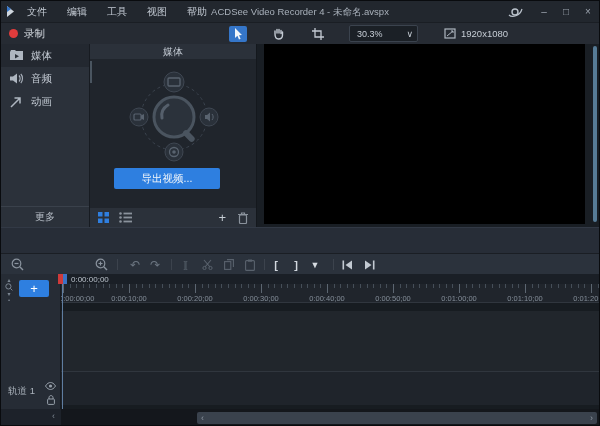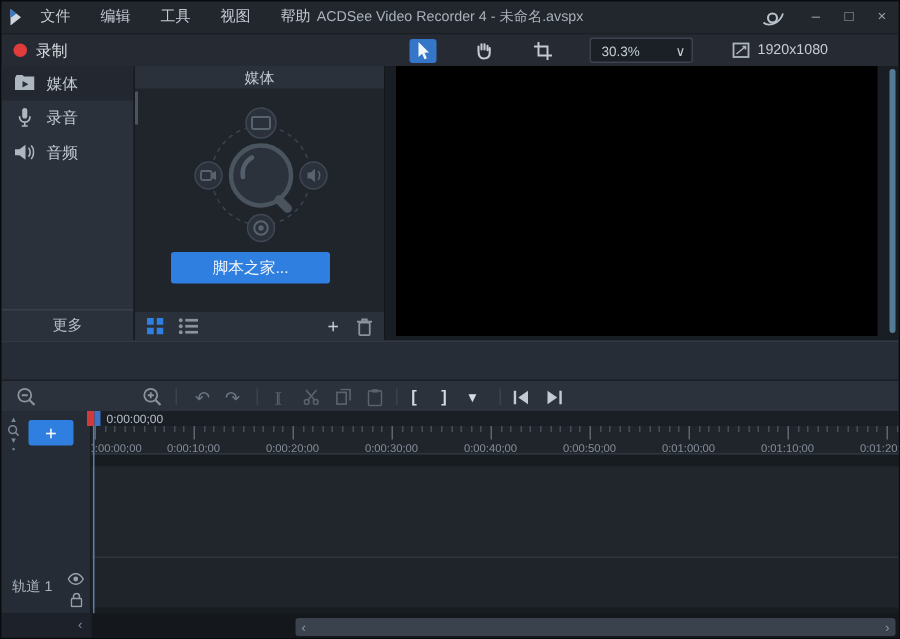--- a/index.html
+++ b/index.html
@@ -18,21 +18,21 @@
                 font-size:9.5px;color:#a9b1bb;line-height:21px;white-space:nowrap;}
   .tb-right{position:absolute;right:0;top:0;height:21px;display:flex;align-items:center;}
   .winbtn{width:22px;text-align:center;font-size:10px;color:#9aa2ac;line-height:21px;}
   .logo{margin-right:10px;}
 
   
   .toolbar{position:absolute;top:22px;left:0;right:0;height:21px;background:#262b33;}
   .record-btn{position:absolute;left:8px;top:0;height:21px;display:flex;align-items:center;gap:6px;}
   .rec-dot{width:9px;height:9px;border-radius:50%;background:#e03c3c;}
   .record-label{font-size:10.5px;color:#d9dee4;}
-  .center-tools{position:absolute;left:228px;top:2px;height:17px;display:flex;align-items:center;gap:22px;margin-left:44px;}
+  .center-tools{position:absolute;left:228px;top:2px;height:17px;display:flex;align-items:center;gap:22px;}
   .tool-btn{width:18px;height:16px;display:flex;align-items:center;justify-content:center;border-radius:2px;}
   .tool-btn.selected{background:#3576c9;}
   .zoom-select{width:56px;height:15px;background:#1b2026;border:1px solid #3b434e;border-radius:2px;
                display:flex;align-items:center;justify-content:space-between;padding:0 4px 0 7px;}
   .zoom-select span{font-size:9px;color:#c6cdd5;}
   .caret{font-size:7px;color:#8a929c;}
   .res-group{display:flex;align-items:center;gap:5px;margin-left:4px;}
   .res-label{font-size:9.5px;color:#c6cdd5;}
   .right-tools{position:absolute;right:8px;top:0;height:21px;display:flex;align-items:center;gap:18px;}
   .rt-btn{display:flex;align-items:center;gap:5px;font-size:10px;color:#ccd2d9;}
@@ -193,35 +193,34 @@
       <span class="side-icon">
         <svg width="13" height="11" viewBox="0 0 13 11">
             <path d="M0,2 L0,10 L13,10 L13,1 L6,1 L5,0 L1,0 Z" fill="#aeb6c0"></path>
             <path d="M5,4 L9,6.2 L5,8.4 Z" fill="#2b313a"></path>
           </svg>
       </span>
       <span class="side-label">媒体</span>
     </div>
     <div class="side-item">
       <span class="side-icon">
-        <svg width="9" height="13" viewBox="0 0 9 13">
-            <rect x="2.8" y="0" width="3.4" height="7" rx="1.7" fill="#aeb6c0"></rect>
-            <path d="M1,5.5 C1,8 2.5,9.4 4.5,9.4 C6.5,9.4 8,8 8,5.5 M4.5,9.4 L4.5,12 M2.5,12 L6.5,12" fill="none" stroke="#aeb6c0" stroke-width="1.1"></path>
-          </svg>
-      </span>
-      <span class="side-label">录音</span>
-    </div>
-    <div class="side-item">
-      <span class="side-icon">
         <svg width="13" height="11" viewBox="0 0 13 11">
             <path d="M0,3.5 L3,3.5 L7,0.5 L7,10.5 L3,7.5 L0,7.5 Z" fill="#aeb6c0"></path>
             <path d="M9,2.5 C10.5,4 10.5,7 9,8.5 M10.8,1 C13,3.2 13,7.8 10.8,10" fill="none" stroke="#aeb6c0" stroke-width="1.1"></path>
           </svg>
       </span>
       <span class="side-label">音频</span>
+    </div>
+    <div class="side-item">
+      <span class="side-icon">
+        <svg width="12" height="12" viewBox="0 0 12 12">
+            <path d="M1,11 L10,2 M4.5,2 L10,2 L10,7.5" fill="none" stroke="#aeb6c0" stroke-width="1.5"></path>
+          </svg>
+      </span>
+      <span class="side-label">动画</span>
     </div>
     <div class="more-row">
       <span>更多</span>
     </div>
   </div>
 
   <div class="media-panel">
     <div class="mp-header">
       <span>媒体</span>
     </div>
@@ -240,21 +239,21 @@
         <path d="M15,44.5 L18,43 L18,49 L15,47.5 Z" fill="#59636f"></path>
         <circle cx="83" cy="46" r="9" fill="#2a313a" stroke="#3f4752" stroke-width="1"></circle>
         <path d="M79,44 L81,44 L84,41.5 L84,50.5 L81,48 L79,48 Z" fill="#59636f"></path>
         <path d="M86,43 C87.5,44.5 87.5,47.5 86,49" fill="none" stroke="#59636f" stroke-width="1"></path>
         <circle cx="48" cy="81" r="9" fill="#2a313a" stroke="#3f4752" stroke-width="1"></circle>
         <circle cx="48" cy="81" r="4.5" fill="none" stroke="#59636f" stroke-width="1.3"></circle>
         <circle cx="48" cy="81" r="1.8" fill="#59636f"></circle>
       </svg>
     </div>
     <div class="import-btn">
-      <span>脚本之家...</span>
+      <span>导出视频...</span>
     </div>
     <div class="mp-bottom">
       <span style="margin-right:10px;">
         <svg width="11" height="11" viewBox="0 0 11 11">
             <rect x="0" y="0" width="4.5" height="4.5" fill="#2f7fe0"></rect>
             <rect x="6.5" y="0" width="4.5" height="4.5" fill="#2f7fe0"></rect>
             <rect x="0" y="6.5" width="4.5" height="4.5" fill="#2f7fe0"></rect>
             <rect x="6.5" y="6.5" width="4.5" height="4.5" fill="#2f7fe0"></rect>
           </svg>
       </span>

